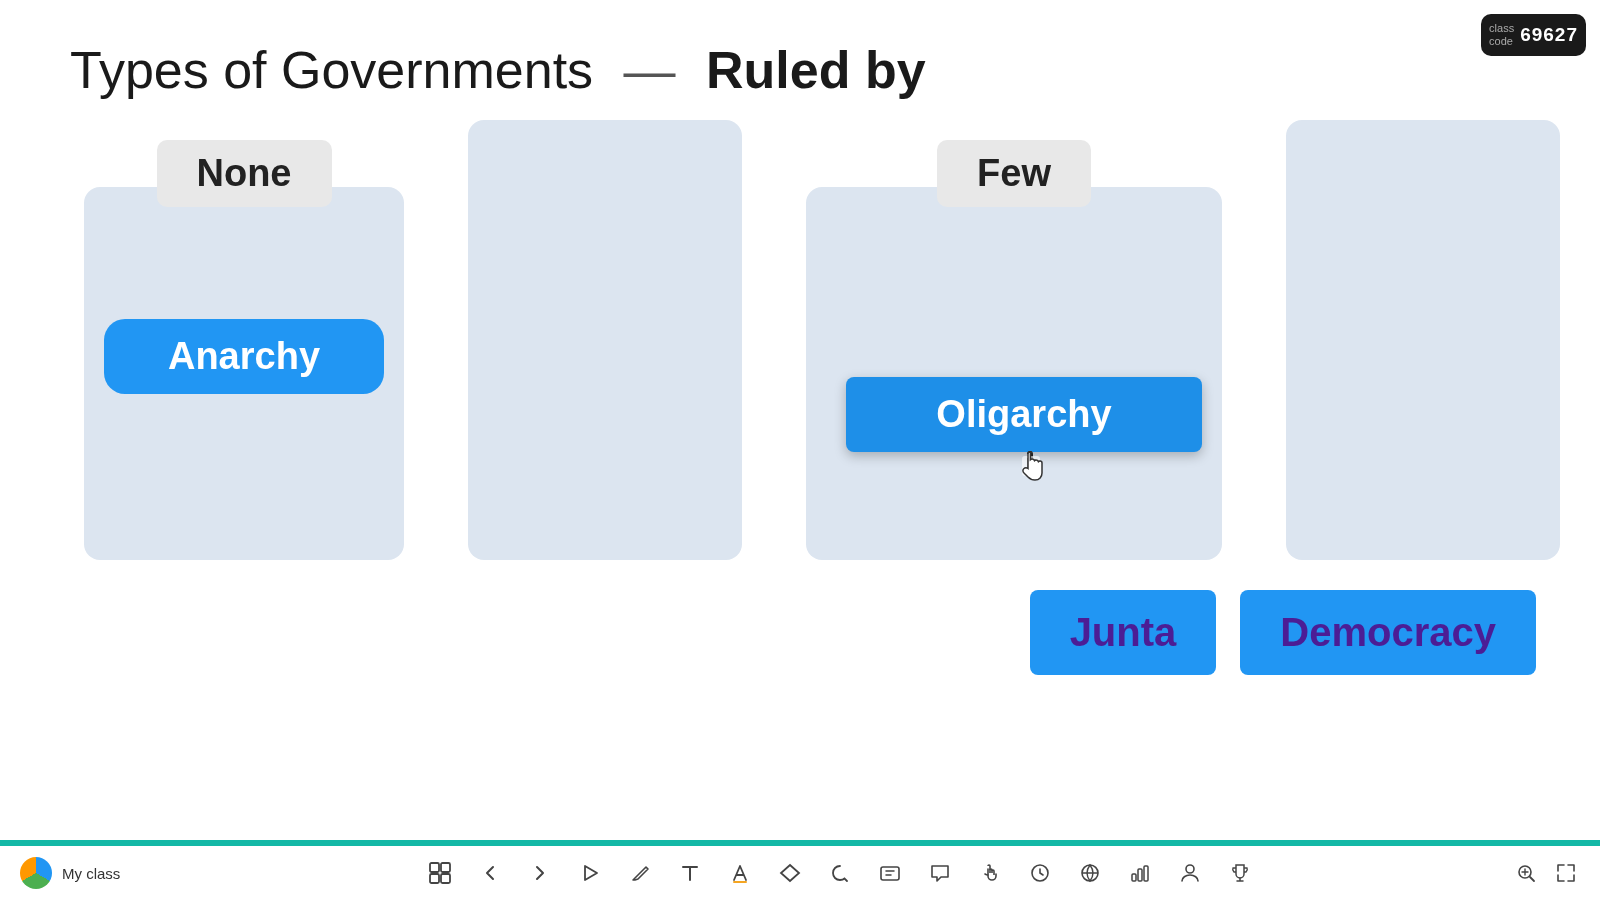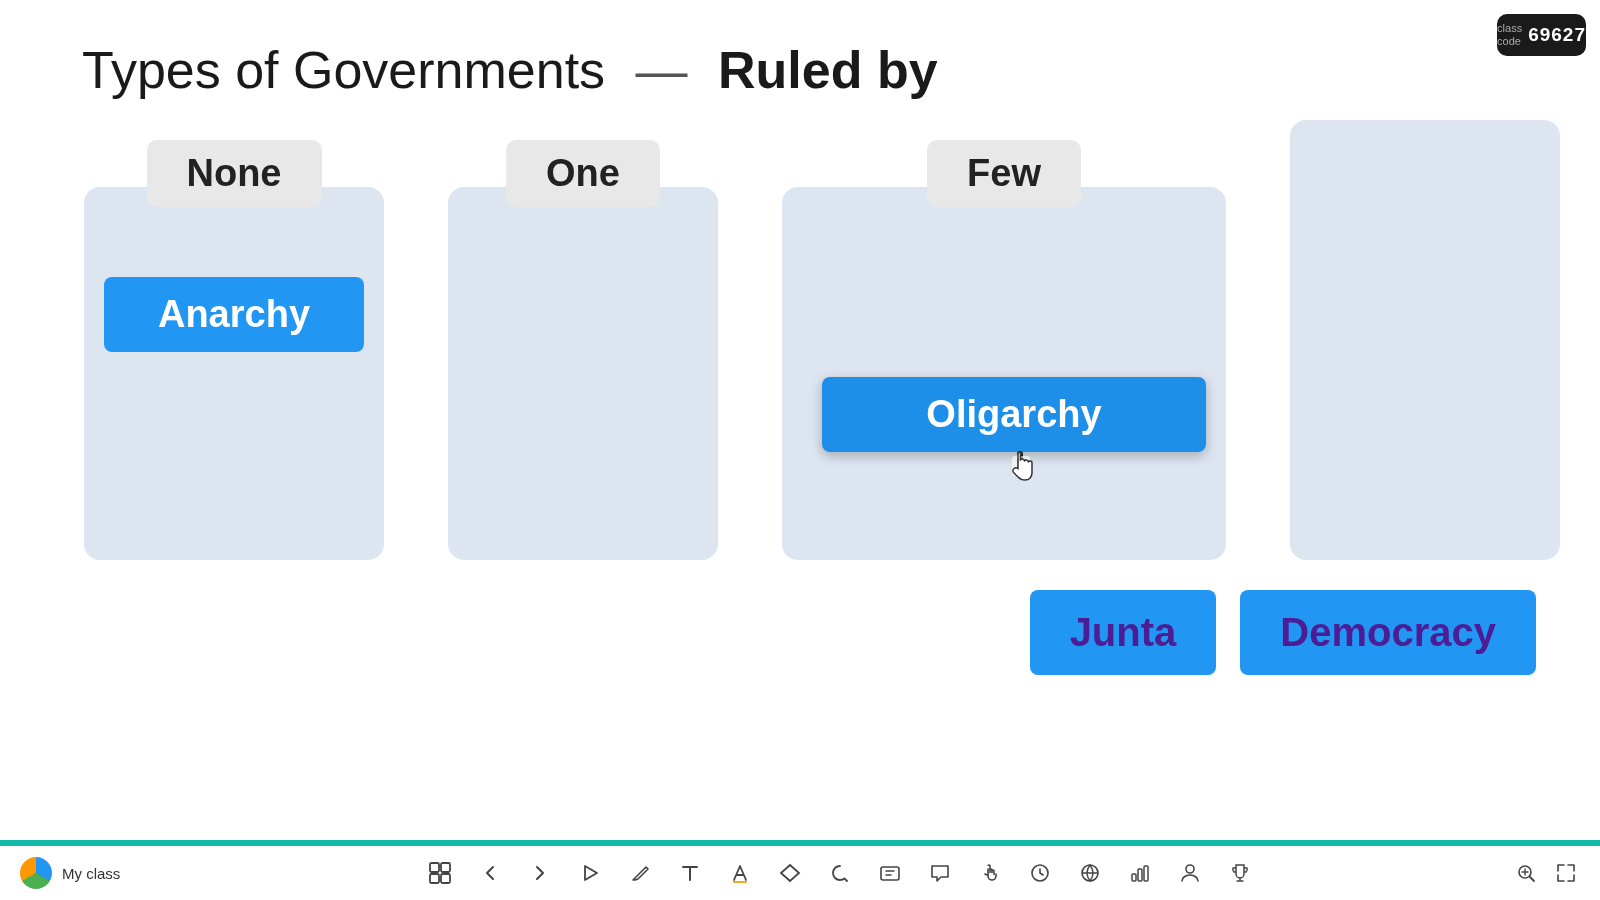--- a/index.html
+++ b/index.html
@@ -13,21 +13,21 @@
     }
 
     
     .class-code-badge {
       position: absolute;
       top: 14px;
       right: 14px;
       background: #1a1a1a;
       color: #ffffff;
       border-radius: 10px;
-      padding: 8px 0;
+      padding: 8px 8px;
       display: flex;
       align-items: center;
       gap: 6px;
     }
     .class-code-badge .label {
       font-size: 11px;
       line-height: 1.2;
       color: #aaaaaa;
     }
     .class-code-badge .code {
@@ -37,21 +37,20 @@
     }
 
     
     .page-title {
       position: absolute;
       top: 40px;
       left: 70px;
       font-size: 52px;
       font-weight: 400;
       color: #1a1a1a;
-      margin-left: 12px;
     }
     .page-title .dash {
       margin: 0 16px;
       color: #555;
     }
     .page-title .ruled-by {
       font-weight: 700;
     }
 
     
@@ -112,30 +111,31 @@
       padding: 16px 28px;
       cursor: pointer;
       user-select: none;
       text-align: center;
     }
 
     
     .tile-oligarchy {
       position: relative;
       top: 120px;
-      width: 384px;
+      width: 356px;
       background: #1e8fe8;
       box-shadow: 0 4px 12px rgba(0,0,0,0.25);
       margin-left: 20px;
     }
 
     
     .tile-anarchy {
-      width: 260px;
-      margin-top: 20px;
+      width: 280px;
+      margin-top: 62px;
+      border-radius: 21px;
     }
 
     
     .bottom-tiles {
       position: absolute;
       top: 590px;
       left: 40px;
       right: 40px;
       display: flex;
       gap: 24px;
@@ -261,23 +261,20 @@
       <span>None</span>
     </div>
     <div class="column-body">
       <div class="tile tile-anarchy">
         <span>Anarchy</span>
       </div>
     </div>
   </div>
 
   <div class="column">
-    <div class="column-header">
-      <span>One</span>
-    </div>
     <div class="column-body">
     </div>
   </div>
 
   <div class="column">
     <div class="column-header">
       <span>Few</span>
     </div>
     <div class="column-body" style="position:relative;">
       <div class="tile tile-oligarchy" style="position:relative;">

